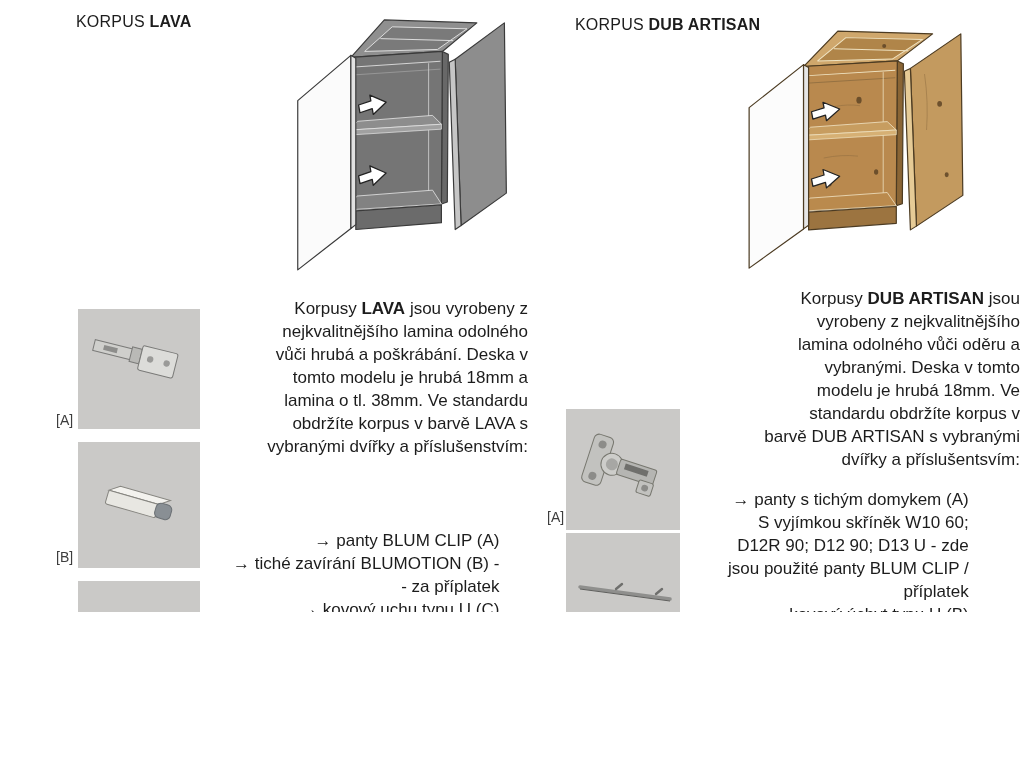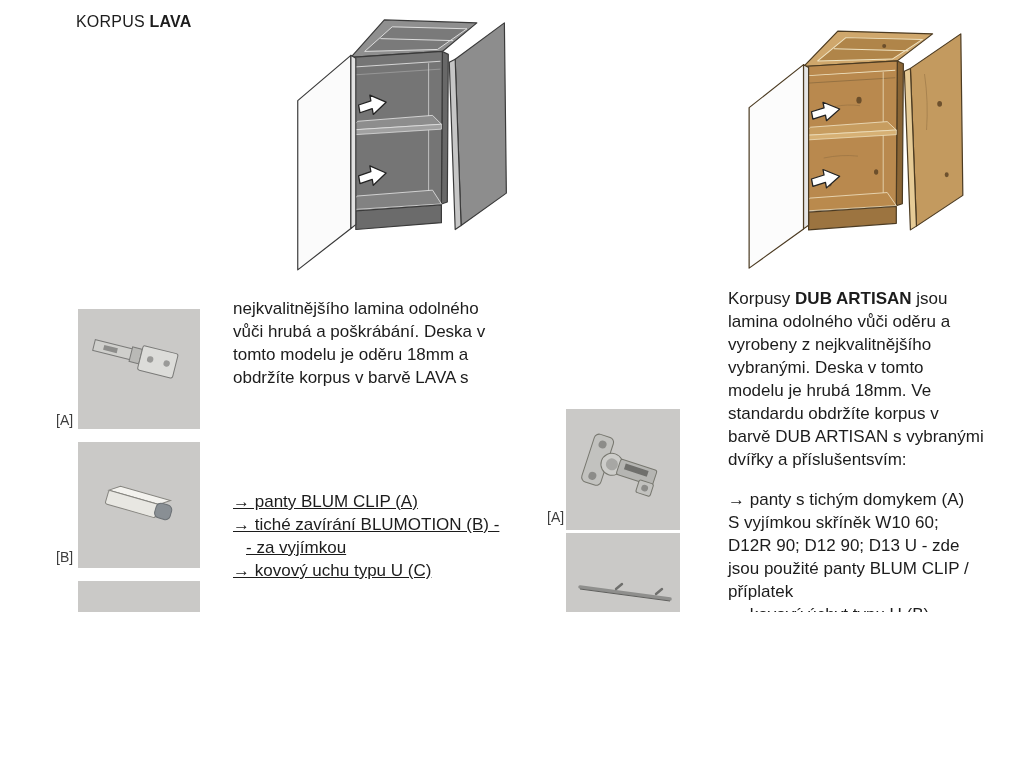--- a/index.html
+++ b/index.html
@@ -1,17 +1,17 @@
 <!DOCTYPE html>
 <html><head>
 <meta charset="utf-8">
 <style>
   html,body{margin:0;padding:0;}
   body{background:#ffffff;font-family:"Liberation Sans",sans-serif;}
-  .page{position:relative;width:1024px;height:612px;background:#ffffff;overflow:hidden;}
+  .page{position:relative;width:1024px;height:612px;background:#ffffff;overflow:hidden;text-align:right;}
   .abs{position:absolute;}
   .title{font-size:16px;color:#1d1d1d;letter-spacing:.2px;}
   .title .bold{font-weight:bold;}
   .para{font-size:17px;line-height:23px;color:#1c1c1c;}
   .para b{font-weight:bold;}
   .bullets{font-size:17px;line-height:23px;color:#1c1c1c;}
   .bullets .indent{padding-left:13px;}
   .hwbox{background:#cac9c7;}
   .hwlabel{font-size:14px;color:#3d3d3d;}
   svg{display:block;}
@@ -88,32 +88,38 @@
     <svg width="122" height="124" viewBox="0 0 122 124">
       <line x1="18" y1="54" x2="110" y2="67" stroke="#8f8f8d" stroke-width="3.5" stroke-linecap="round"></line>
       <line x1="18" y1="56" x2="110" y2="69" stroke="#5f5f5d" stroke-width="1"></line>
       <line x1="56" y1="56" x2="62" y2="51" stroke="#6f6f6d" stroke-width="2.4" stroke-linecap="round"></line>
       <line x1="96" y1="62" x2="102" y2="57" stroke="#6f6f6d" stroke-width="2.4" stroke-linecap="round"></line>
     </svg>
   </div>
   <div class="abs hwlabel" style="left:54px;top:688px;">[C]</div>
 
   <div class="abs para" style="left:233px;top:297px;width:295px;">
+    <div><span>Korpusy </span><b>LAVA</b><span> jsou vyrobeny z</span></div>
     <div>nejkvalitnějšího lamina odolného</div>
     <div>vůči hrubá a poškrábání. Deska v</div>
-    <div>tomto modelu je oděru 18mm a</div>
+    <div>tomto modelu je hrubá 18mm a</div>
+    <div>lamina o tl. 38mm. Ve standardu</div>
     <div>obdržíte korpus v barvě LAVA s</div>
-  </div>
-  <div class="abs bullets" style="left:233px;top:490px;text-decoration:underline;">
+    <div>vybranými dvířky a příslušenstvím:</div>
+  </div>
+  <div class="abs bullets" style="left:233px;top:529px;">
     <div>→ panty BLUM CLIP (A)</div>
     <div>→ tiché zavírání BLUMOTION (B) -</div>
-    <div class="indent">- za vyjímkou</div>
+    <div class="indent">- za příplatek</div>
     <div>→ kovový uchu typu U (C)</div>
   </div>
 
+  <div class="abs title" style="left:575px;top:16px;">
+    <span>KORPUS </span><span class="bold">DUB ARTISAN</span>
+  </div>
 
   <svg class="abs" style="left:733px;top:18px;" width="252" height="252" viewBox="0 0 250 270" preserveAspectRatio="none">
     <g stroke="#4c3b22" stroke-width="1.2" stroke-linejoin="round">
       <polygon points="176,54 226,17 228,190 182,223" fill="#c39a5f"></polygon>
       <polygon points="170,57 176,54 182,223 176,227" fill="#e6cb96"></polygon>
       <polygon points="163,46 169,49 168,199 162,201" fill="#8a6535"></polygon>
       <polygon points="70,52 104,14 198,17 163,46" fill="#cfa76c"></polygon>
       <polygon points="84,46 112,21 188,23 158,44" fill="#b08549" stroke="#efe3c2" stroke-width="1"></polygon>
       <line x1="100" y1="33" x2="174" y2="35" stroke="#efe3c2" stroke-width="1"></line>
       <polygon points="70,52 163,46 162,201 68,207" fill="#b9894e"></polygon>
@@ -169,22 +175,22 @@
       <line x1="14" y1="54" x2="104" y2="66" stroke="#8f8f8d" stroke-width="3.5" stroke-linecap="round"></line>
       <line x1="14" y1="56" x2="104" y2="68" stroke="#5f5f5d" stroke-width="1"></line>
       <line x1="50" y1="56" x2="56" y2="51" stroke="#6f6f6d" stroke-width="2.4" stroke-linecap="round"></line>
       <line x1="90" y1="61" x2="96" y2="56" stroke="#6f6f6d" stroke-width="2.4" stroke-linecap="round"></line>
     </svg>
   </div>
   <div class="abs hwlabel" style="left:547px;top:632px;">[B]</div>
 
   <div class="abs para" style="left:728px;top:287px;width:292px;">
     <div><span>Korpusy </span><b>DUB ARTISAN</b><span> jsou</span></div>
+    <div>vyrobeny z nejkvalitnějšího</div>
     <div>lamina odolného vůči oděru a</div>
-    <div>vyrobeny z nejkvalitnějšího</div>
     <div>vybranými. Deska v tomto</div>
     <div>modelu je hrubá 18mm. Ve</div>
     <div>standardu obdržíte korpus v</div>
     <div>barvě DUB ARTISAN s vybranými</div>
     <div>dvířky a příslušentsvím:</div>
   </div>
   <div class="abs bullets" style="left:728px;top:488px;">
     <div>→ panty s tichým domykem (A)</div>
     <div>S vyjímkou skříněk W10 60;</div>
     <div>D12R 90; D12 90; D13 U - zde</div>

